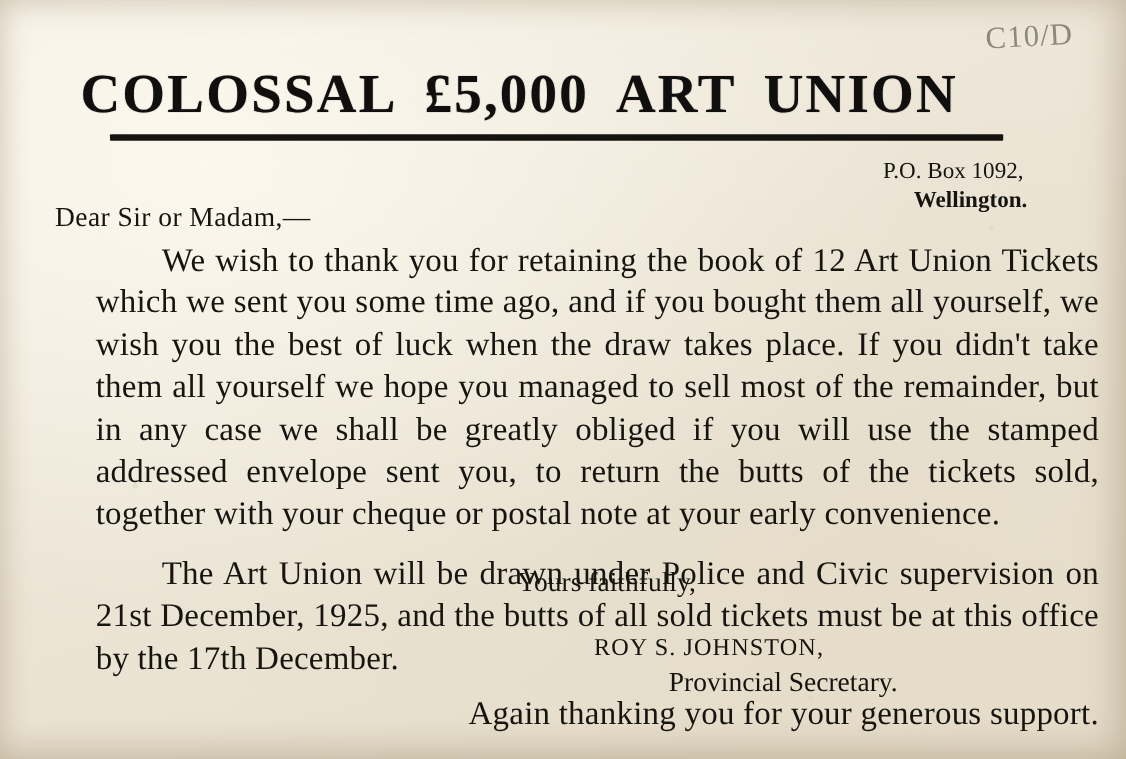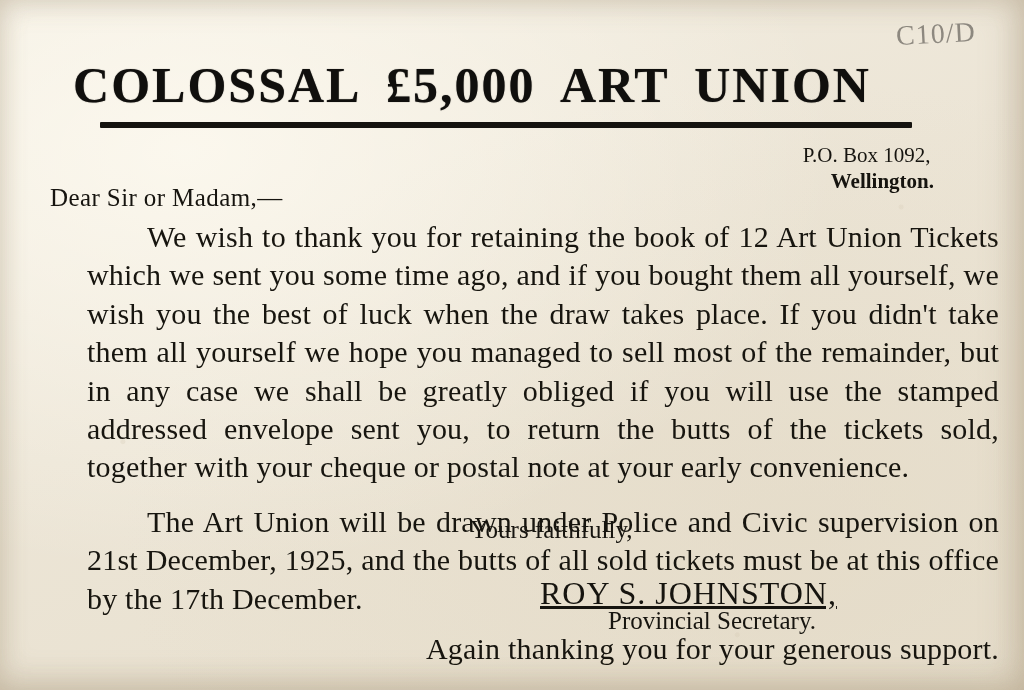--- a/index.html
+++ b/index.html
@@ -139,24 +139,23 @@
     position: absolute;
     left: 470px;
     top: 516px;
     font-size: 25px;
     color: #16140f;
   }
   .signer {
     position: absolute;
     left: 540px;
     top: 575px;
-    font-size: 32px;
+    font-size: 22px;
     letter-spacing: 1px;
     color: #16140f;
-    text-decoration: underline;
   }
   .role {
     position: absolute;
     left: 608px;
     top: 607px;
     font-size: 25px;
     color: #16140f;
   }
 </style>
 </head>

